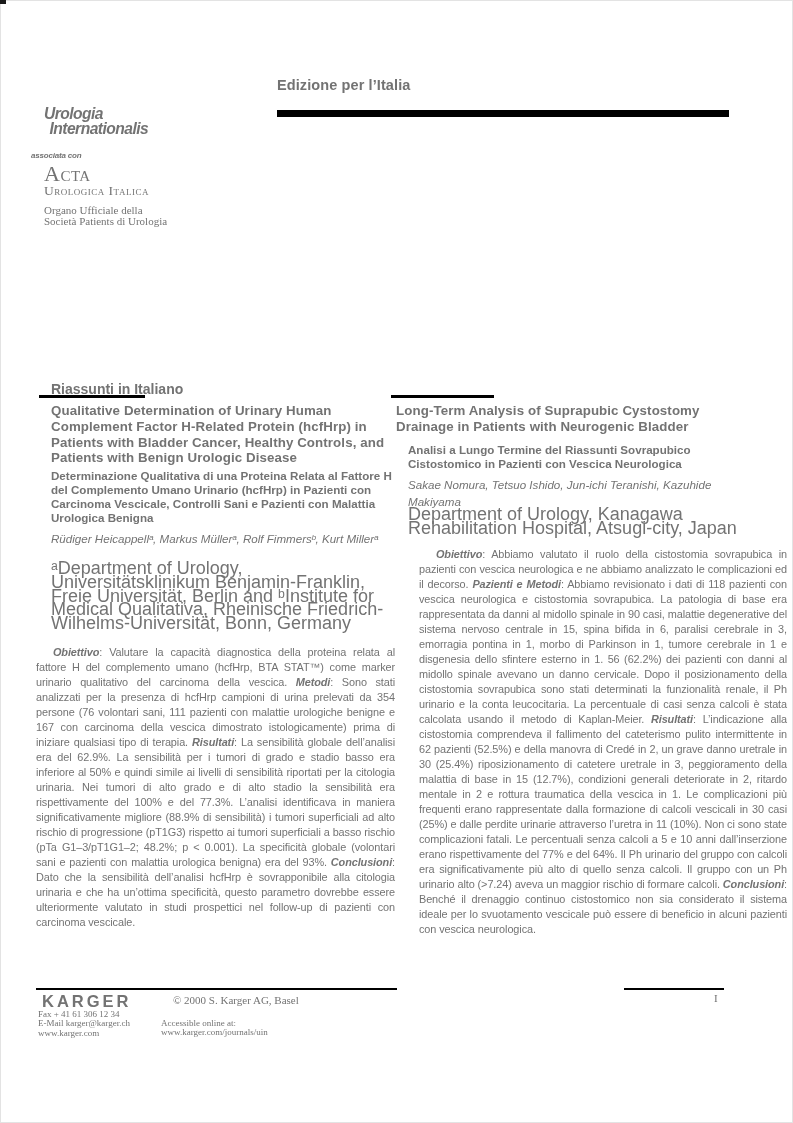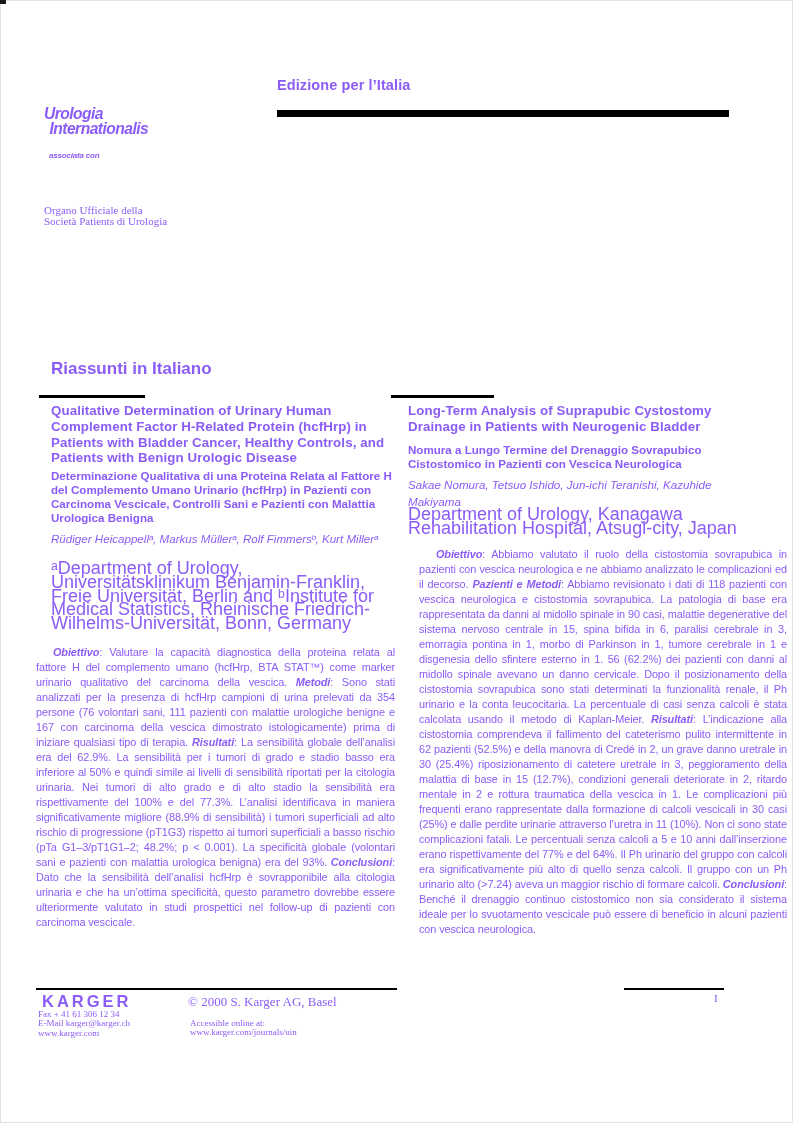--- a/index.html
+++ b/index.html
@@ -1,111 +1,115 @@
 <!DOCTYPE html>
 <html lang="it"><head>
 <meta charset="utf-8">
 <style>
   * { margin:0; padding:0; box-sizing:border-box; }
   html,body { background:#ffffff; }
   .page {
     position:relative; width:793px; height:1123px; background:#fff;
-    font-family:"Liberation Sans","DejaVu Sans",sans-serif; color:#8b5cf6;
+    font-family:"Liberation Sans","DejaVu Sans",sans-serif; color:#737373;
     overflow:hidden; box-shadow: inset 0 0 0 1px #e3e3e3;
   }
   .scan-mark { position:absolute; left:0; top:0; width:6px; height:4px; background:#1a1a1a; }
 
   
   .edition-title { position:absolute; left:277px; top:77px; font-size:14.5px; font-weight:bold; letter-spacing:0.1px; }
   .header-rule { position:absolute; left:277px; top:110px; width:452px; height:7px; background:#000; }
 
   
   .journal-logo { position:absolute; left:44px; top:106px; font-style:italic; font-weight:bold;
     font-size:17px; line-height:15px; letter-spacing:-0.6px; transform:scaleX(0.92); transform-origin:left top; }
   .journal-logo .l2 { margin-left:6px; }
-  .associata { position:absolute; left:49px; top:151px; font-size:8px; font-weight:bold; font-style:italic; letter-spacing:-0.2px;text-align:center; }
+  .associata { position:absolute; left:31px; top:151px; font-size:8px; font-weight:bold; font-style:italic; letter-spacing:-0.2px;text-align:center; }
   .acta-block { position:absolute; left:44px; top:163px; font-family:"Liberation Serif","DejaVu Serif",serif; }
   .acta-title { font-variant:small-caps; font-size:22px; line-height:21px; letter-spacing:0.5px; }
   .acta-subtitle { font-variant:small-caps; font-size:13.5px; line-height:13px; letter-spacing:0.5px; }
   .organ-note { position:absolute; left:44px; top:205px; font-family:"Liberation Serif","DejaVu Serif",serif;
     font-size:11px; line-height:11px; }
 
   
-  .section-title { position:absolute; left:51px; top:359px; font-size:17px; font-weight:bold; }
+  .section-title { position:absolute; left:51px; top:381px; font-size:14px; font-weight:bold; }
   .rule { position:absolute; top:395px; height:3px; background:#000; }
   .rule-left { left:39px; width:106px; }
   .rule-right { left:391px; width:103px; }
 
   
   .title-en { position:absolute; font-weight:bold; font-size:13.3px; line-height:15.8px; letter-spacing:0.1px; }
   .title-it { position:absolute; font-weight:bold; font-size:11.6px; line-height:14px; }
   .authors   { position:absolute; font-style:italic; font-size:11.6px; line-height:17px; }
   .affil     { position:absolute; font-size:18px; line-height:13.8px; }
   .abstract  { position:absolute; font-size:10.9px; line-height:15px; letter-spacing:-0.1px;
                text-align:justify; text-indent:17px; hyphens:auto; }
   .run-label { font-weight:bold; font-style:italic; }
 
   .colL .title-en { left:51px; top:403px; width:345px; }
   .colL .title-it { left:51px; top:469px; width:345px; }
   .colL .authors  { left:51px; top:530px; width:345px; }
   .colL .affil    { left:51px; top:562px; width:345px; }
   .colL .abstract { left:36px; top:629px; width:359px;margin-top:16px; }
 
-  .colR .title-en { left:408px; top:403px; width:352px; }
+  .colR .title-en { left:396px; top:403px; width:352px; }
   .colR .title-it { left:408px; top:443px; width:352px; }
   .colR .authors  { left:408px; top:476px; width:352px; }
   .colR .affil    { left:408px; top:508px; width:352px; }
   .colR .abstract { left:391px; top:547px; width:368px;margin-left:28px; }
 
   
   .footer-rule { position:absolute; top:988px; height:2px; background:#000; }
   .footer-rule-left { left:36px; width:361px; }
   .footer-rule-right { left:624px; width:100px; }
   .karger-logo { position:absolute; left:42px; top:992px; font-weight:bold; font-size:16.5px; letter-spacing:3px;text-align:right; }
   .serif-small { font-family:"Liberation Serif","DejaVu Serif",serif; font-size:9px; line-height:9.3px; }
-  .copyright { position:absolute; left:188px; top:994px; font-family:"Liberation Serif","DejaVu Serif",serif; font-size:13px; }
+  .copyright { position:absolute; left:173px; top:994px; font-family:"Liberation Serif","DejaVu Serif",serif; font-size:11px; }
   .contact-block { position:absolute; left:38px; top:1010px; }
-  .online-block { position:absolute; left:190px; top:1019px; }
+  .online-block { position:absolute; left:161px; top:1019px; }
   .page-number { position:absolute; left:714px; top:992px; font-family:"Liberation Serif","DejaVu Serif",serif; font-size:11px; }
 </style>
 </head>
 <body>
 
 <div class="page">
 
   <div class="scan-mark"></div>
 
   <div class="edition-title">Edizione per l’Italia</div>
   <div class="header-rule"></div>
 
   <div class="journal-logo">
     <div class="l1">Urologia</div>
     <div class="l2">Internationalis</div>
   </div>
   <div class="associata">associata con</div>
+  <div class="acta-block">
+    <div class="acta-title">Acta</div>
+    <div class="acta-subtitle">Urologica Italica</div>
+  </div>
   <div class="organ-note">
     <div>Organo Ufficiale della</div>
     <div>Società Patients di Urologia</div>
   </div>
 
   <div class="section-title">Riassunti in Italiano</div>
   <div class="rule rule-left"></div>
   <div class="rule rule-right"></div>
 
   <section class="colL">
     <h3 class="title-en">Qualitative Determination of Urinary Human Complement Factor H-Related Protein (hcfHrp) in Patients with Bladder Cancer, Healthy Controls, and Patients with Benign Urologic Disease</h3>
     <h4 class="title-it">Determinazione Qualitativa di una Proteina Relata al Fattore H del Complemento Umano Urinario (hcfHrp) in Pazienti con Carcinoma Vescicale, Controlli Sani e Pazienti con Malattia Urologica Benigna</h4>
     <p class="authors">Rüdiger Heicappellᵃ, Markus Müllerᵃ, Rolf Fimmersᵇ, Kurt Millerᵃ</p>
-    <p class="affil">ᵃDepartment of Urology, Universitätsklinikum Benjamin-Franklin, Freie Universität, Berlin and ᵇInstitute for Medical Statistics, Rheinische Friedrich-Wilhelms-Universität, Bonn, Germany</p>
+    <p class="affil">ᵃDepartment of Urology, Universitätsklinikum Benjamin-Franklin, Freie Universität, Berlin and ᵇInstitute for Medical Qualitativa, Rheinische Friedrich-Wilhelms-Universität, Bonn, Germany</p>
     <p class="abstract"><span class="run-label">Obiettivo</span>: Valutare la capacità diagnostica della proteina relata al fattore H del complemento umano (hcfHrp, BTA STAT™) come marker urinario qualitativo del carcinoma della vescica. <span class="run-label">Metodi</span>: Sono stati analizzati per la presenza di hcfHrp campioni di urina prelevati da 354 persone (76 volontari sani, 111 pazienti con malattie urologiche benigne e 167 con carcinoma della vescica dimostrato istologicamente) prima di iniziare qualsiasi tipo di terapia. <span class="run-label">Risultati</span>: La sensibilità globale dell’analisi era del 62.9%. La sensibilità per i tumori di grado e stadio basso era inferiore al 50% e quindi simile ai livelli di sensibilità riportati per la citologia urinaria. Nei tumori di alto grado e di alto stadio la sensibilità era rispettivamente del 100% e del 77.3%. L’analisi identificava in maniera significativamente migliore (88.9% di sensibilità) i tumori superficiali ad alto rischio di progressione (pT1G3) rispetto ai tumori superficiali a basso rischio (pTa G1–3/pT1G1–2; 48.2%; p &lt; 0.001). La specificità globale (volontari sani e pazienti con malattia urologica benigna) era del 93%. <span class="run-label">Conclusioni</span>: Dato che la sensibilità dell’analisi hcfHrp è sovrapponibile alla citologia urinaria e che ha un’ottima specificità, questo parametro dovrebbe essere ulteriormente valutato in studi prospettici nel follow-up di pazienti con carcinoma vescicale.</p>
   </section>
 
   <section class="colR">
     <h3 class="title-en">Long-Term Analysis of Suprapubic Cystostomy Drainage in Patients with Neurogenic Bladder</h3>
-    <h4 class="title-it">Nomura a Lungo Termine del Drenaggio Sovrapubico Cistostomico in Pazienti con Vescica Neurologica</h4>
+    <h4 class="title-it">Analisi a Lungo Termine del Riassunti Sovrapubico Cistostomico in Pazienti con Vescica Neurologica</h4>
     <p class="authors">Sakae Nomura, Tetsuo Ishido, Jun-ichi Teranishi, Kazuhide Makiyama</p>
     <p class="affil">Department of Urology, Kanagawa Rehabilitation Hospital, Atsugi-city, Japan</p>
     <p class="abstract"><span class="run-label">Obiettivo</span>: Abbiamo valutato il ruolo della cistostomia sovrapubica in pazienti con vescica neurologica e ne abbiamo analizzato le complicazioni ed il decorso. <span class="run-label">Pazienti e Metodi</span>: Abbiamo revisionato i dati di 118 pazienti con vescica neurologica e cistostomia sovrapubica. La patologia di base era rappresentata da danni al midollo spinale in 90 casi, malattie degenerative del sistema nervoso centrale in 15, spina bifida in 6, paralisi cerebrale in 3, emorragia pontina in 1, morbo di Parkinson in 1, tumore cerebrale in 1 e disgenesia dello sfintere esterno in 1. 56 (62.2%) dei pazienti con danni al midollo spinale avevano un danno cervicale. Dopo il posizionamento della cistostomia sovrapubica sono stati determinati la funzionalità renale, il Ph urinario e la conta leucocitaria. La percentuale di casi senza calcoli è stata calcolata usando il metodo di Kaplan-Meier. <span class="run-label">Risultati</span>: L’indicazione alla cistostomia comprendeva il fallimento del cateterismo pulito intermittente in 62 pazienti (52.5%) e della manovra di Credé in 2, un grave danno uretrale in 30 (25.4%) riposizionamento di catetere uretrale in 3, peggioramento della malattia di base in 15 (12.7%), condizioni generali deteriorate in 2, ritardo mentale in 2 e rottura traumatica della vescica in 1. Le complicazioni più frequenti erano rappresentate dalla formazione di calcoli vescicali in 30 casi (25%) e dalle perdite urinarie attraverso l’uretra in 11 (10%). Non ci sono state complicazioni fatali. Le percentuali senza calcoli a 5 e 10 anni dall’inserzione erano rispettivamente del 77% e del 64%. Il Ph urinario del gruppo con calcoli era significativamente più alto di quello senza calcoli. Il gruppo con un Ph urinario alto (&gt;7.24) aveva un maggior rischio di formare calcoli. <span class="run-label">Conclusioni</span>: Benché il drenaggio continuo cistostomico non sia considerato il sistema ideale per lo svuotamento vescicale può essere di beneficio in alcuni pazienti con vescica neurologica.</p>
   </section>
 
   <div class="footer-rule footer-rule-left"></div>
   <div class="footer-rule footer-rule-right"></div>
   <div class="karger-logo">KARGER</div>
   <div class="copyright">© 2000 S. Karger AG, Basel</div>
   <div class="contact-block serif-small">

